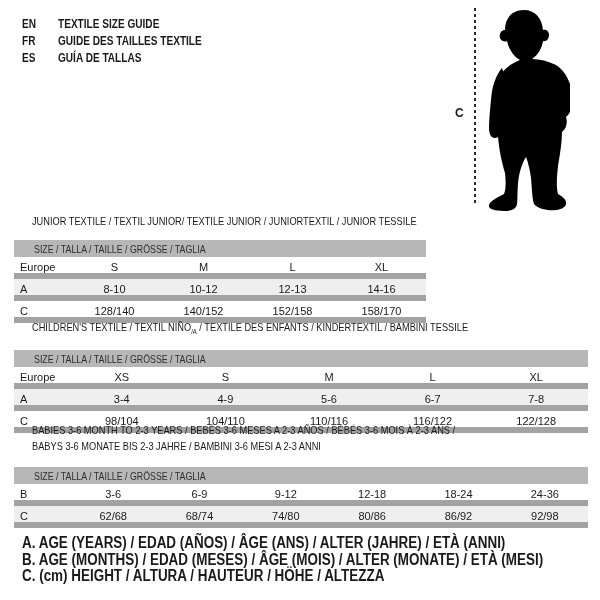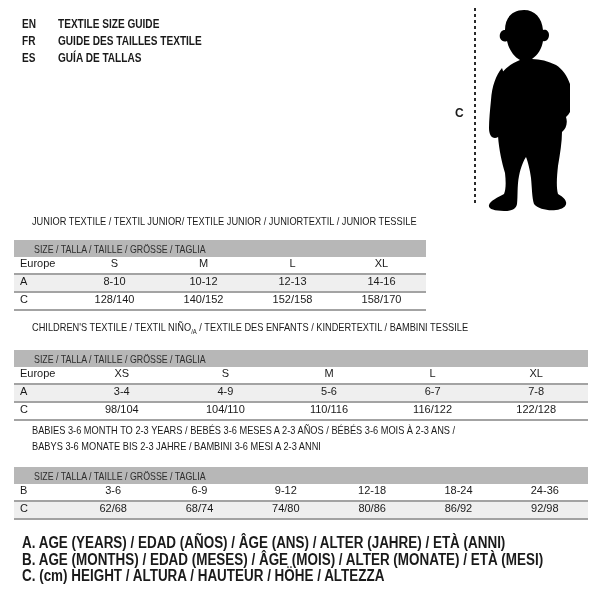--- a/index.html
+++ b/index.html
@@ -18,21 +18,21 @@
   .measure-line{position:absolute;left:474px;top:8px;width:2px;height:198px;
     background:repeating-linear-gradient(to bottom,#2a2a2a 0 3px,transparent 3px 6px);}
   .measure-label{position:absolute;left:455px;top:106px;font-weight:bold;font-size:12px;}
   .baby-svg{position:absolute;left:486px;top:8px;}
   
   .sec-title{position:absolute;left:32px;font-weight:normal;font-size:11px;}
   .sec-title .sub{font-size:7px;vertical-align:sub;}
   .size-table{position:absolute;left:14px;}
   .size-bar{height:17px;background:#b7b7b7;display:flex;align-items:center;padding-left:20px;box-sizing:border-box;}
   .size-bar span{font-size:10.5px;color:#2d2d2d;}
-  .trow{display:flex;height:16px;align-items:flex-start;border-bottom:2px solid #a3a3a3;}
+  .trow{display:flex;height:16px;align-items:flex-end;border-bottom:6px solid #a3a3a3;}
   .trow.alt{background:#efefef;}
   .tlabel{flex:0 0 56px;box-sizing:border-box;padding-left:6px;font-size:11px;}
   .tcell{flex:1;text-align:center;font-size:11px;}
   
   .legend{position:absolute;left:22px;top:535px;}
   .legend-line{height:16.5px;font-weight:bold;font-size:16px;display:flex;align-items:center;}
 </style>
 </head>
 <body>
 

